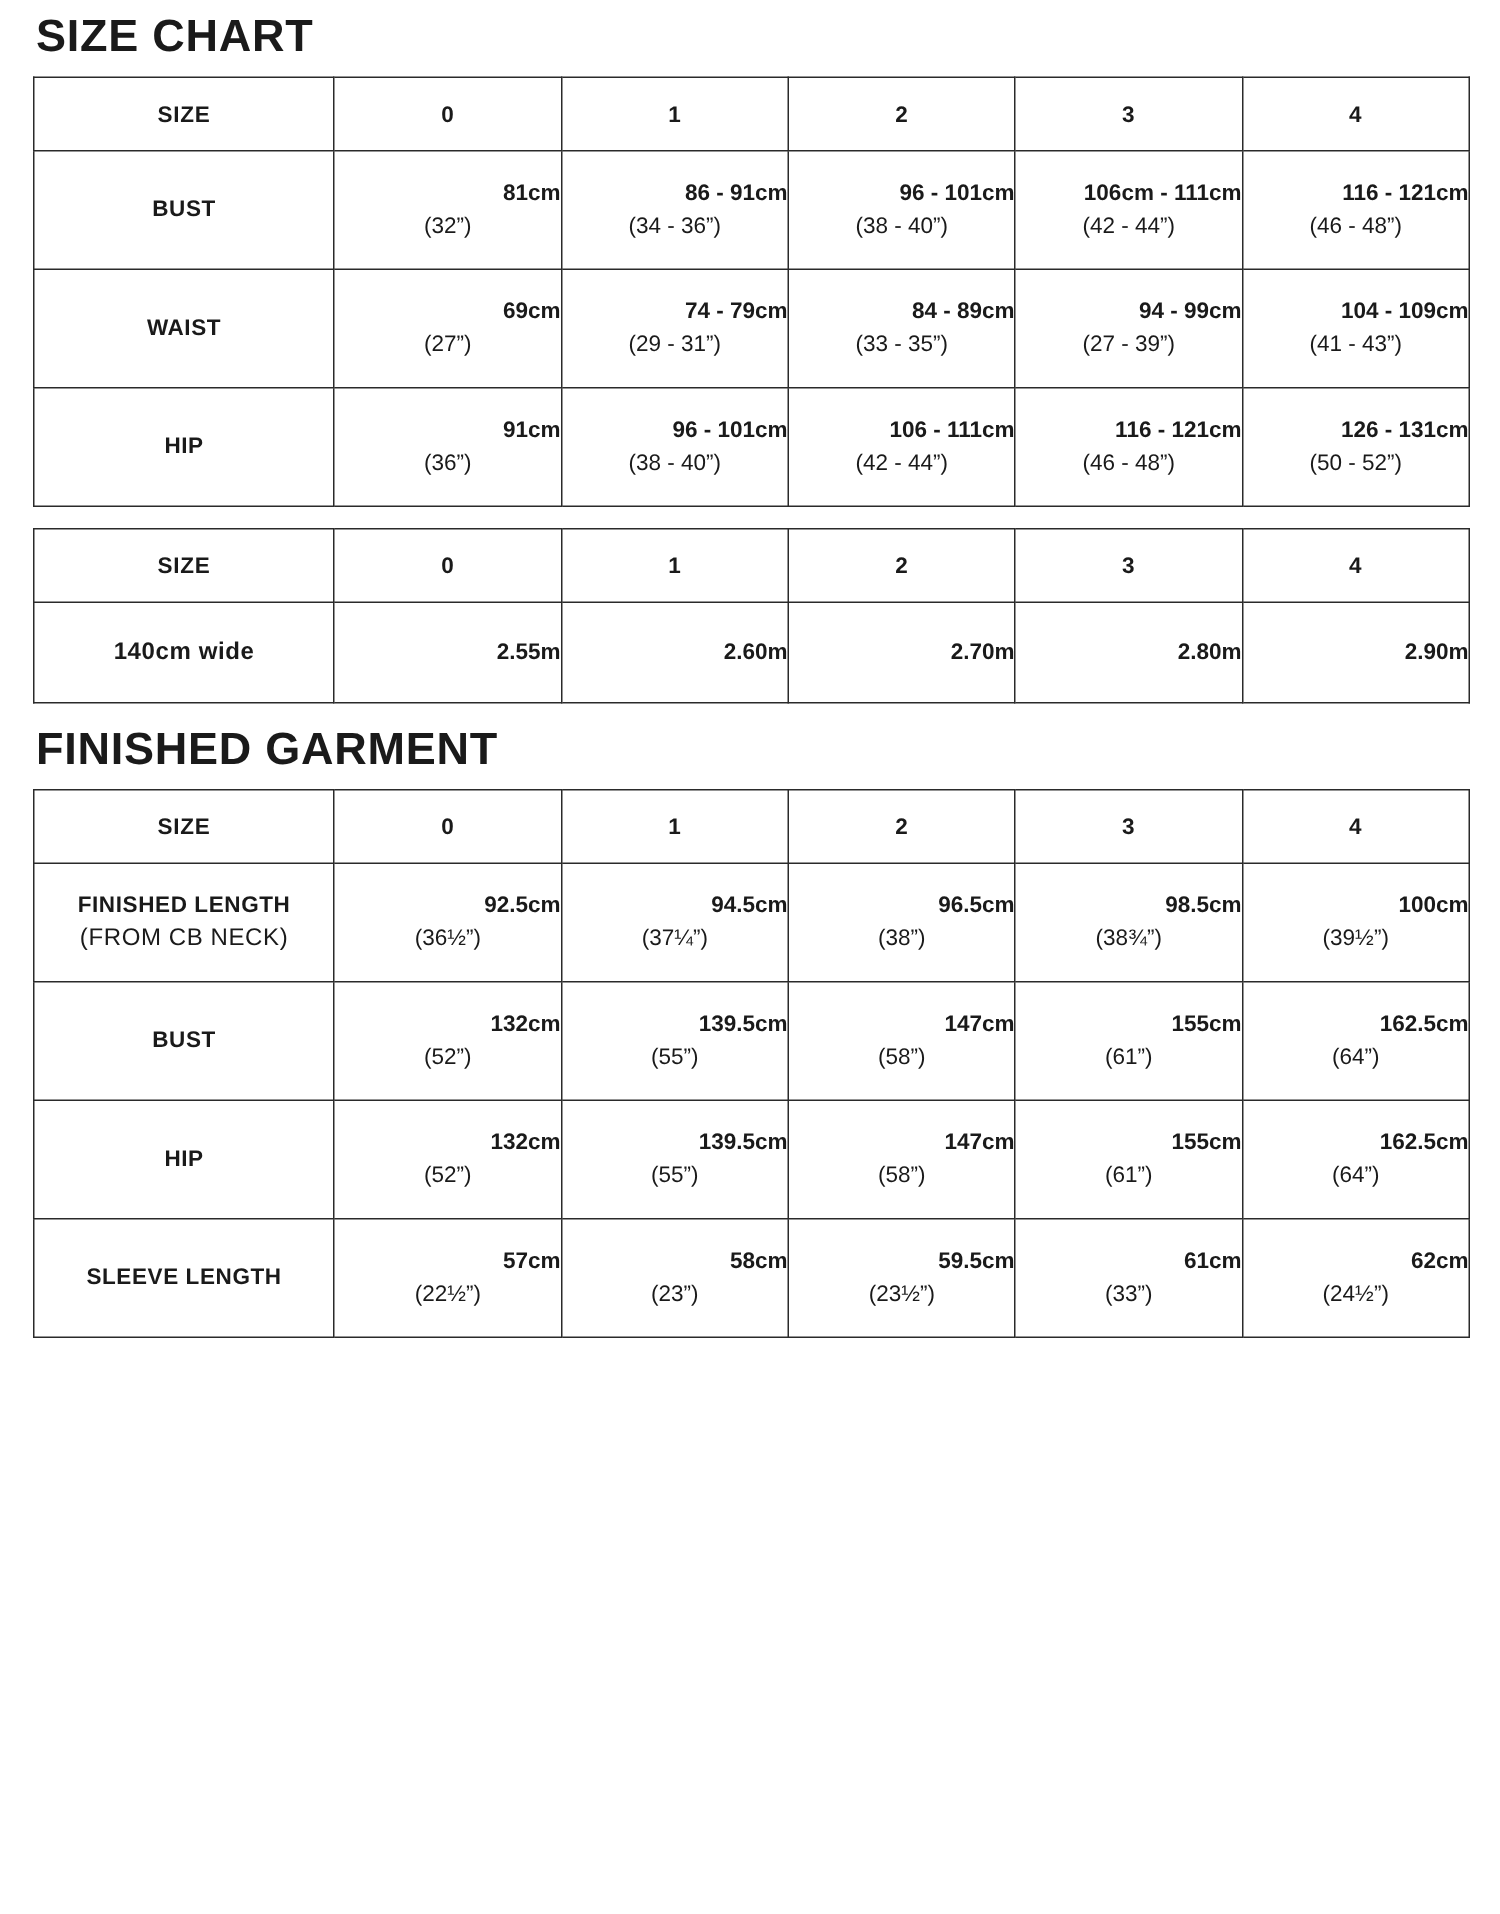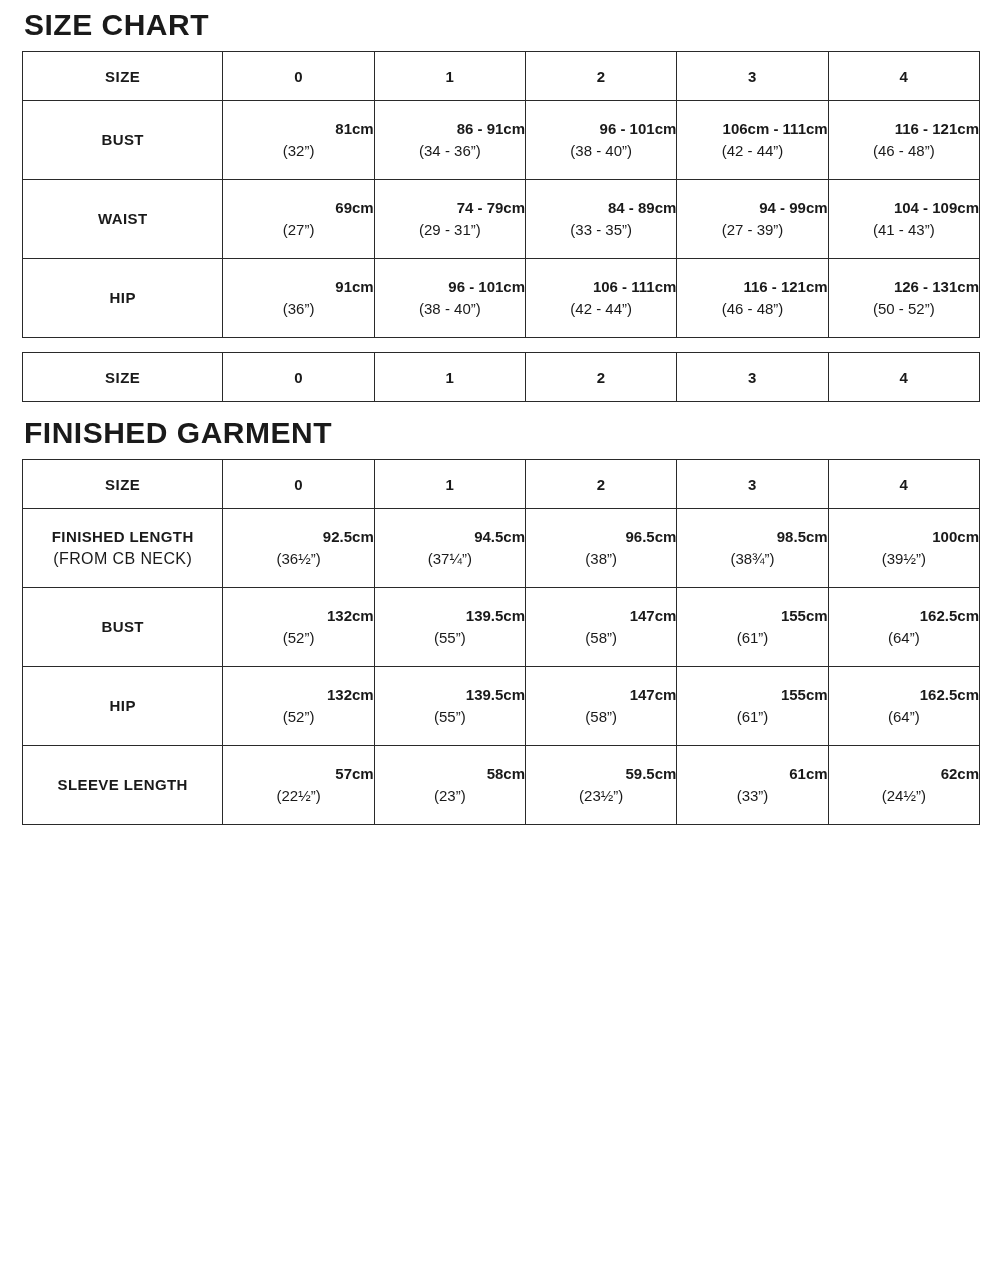--- a/index.html
+++ b/index.html
@@ -202,20 +202,38 @@
           </colgroup>
           <tbody>
             <tr class="head-row">
               <td class="size-head">SIZE</td>
               <td class="size-head">0</td>
               <td class="size-head">1</td>
               <td class="size-head">2</td>
               <td class="size-head">3</td>
               <td class="size-head">4</td>
             </tr>
+            <tr class="body-row">
+              <td class="rowlabel"><span>140cm wide</span></td>
+              <td>
+                <span class="cell-main">2.55m</span>
+              </td>
+              <td>
+                <span class="cell-main">2.60m</span>
+              </td>
+              <td>
+                <span class="cell-main">2.70m</span>
+              </td>
+              <td>
+                <span class="cell-main">2.80m</span>
+              </td>
+              <td>
+                <span class="cell-main">2.90m</span>
+              </td>
+            </tr>
           </tbody>
         </table>
       </div>
       <div class="section">
         <div class="section-title">FINISHED GARMENT</div>
         <table class="chart">
           <colgroup>
             <col class="c0">
             <col class="cx">
             <col class="cx">

